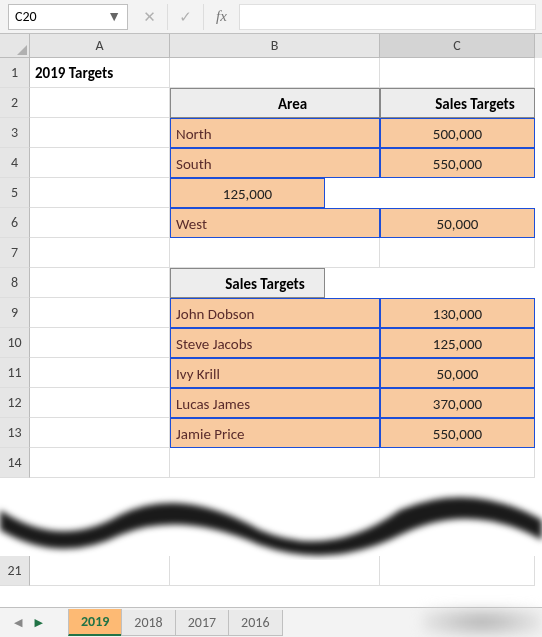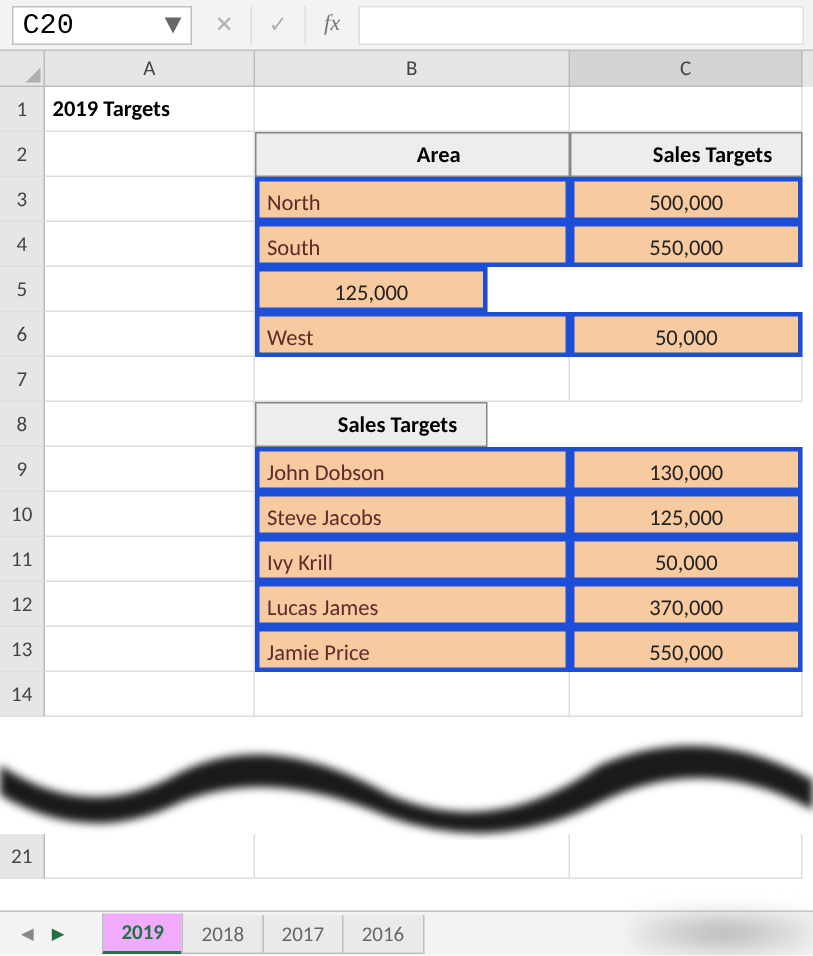--- a/index.html
+++ b/index.html
@@ -24,21 +24,21 @@
     width: 120px;
     height: 26px;
     background: #fff;
     border: 1px solid #bfbfbf;
     margin: 2px 4px 2px 8px;
     padding: 2px 6px;
     display: flex;
     align-items: center;
     justify-content: space-between;
   }
-  .name-box span { font-size: 19px; font-family: Liberation Mono, monospace; }
+  .name-box span { font-size: 14px; }
   .dd { color: #666; font-size: 9px; }
   .fx-btn {
     width: 36px;
     height: 26px;
     display: flex;
     align-items: center;
     justify-content: center;
     color: #b0b0b0;
     border-right: 1px solid #ddd;
     font-size: 15px;
@@ -114,21 +114,21 @@
   .th {
     background: #ededed;
     font-weight: bold;
     text-align: center;
     border: 1px solid #888;
     padding-left: 40px;
   }
   .td {
     background: #f8caa0;
     color: #5a2c2c;
-    border: 3px solid #1d4ed8;
+    border: 1px solid #1d4ed8;
   }
   .td.num { text-align: center; color: #222; }
   .wave {
     position: absolute;
     top: 490px;
     left: 0; right: 0;
     height: 70px;
     z-index: 5;
   }
   .after-wave {
@@ -155,21 +155,21 @@
   .tab {
     padding: 4px 12px;
     border: 1px solid #c0c0c0;
     border-top: none;
     background: #eaeaea;
     color: #666;
     font-size: 14px;
     margin-left: -1px;
   }
   .tab.active {
-    background: #f0abfc;
+    background: #fdba74;
     color: #217346;
     font-weight: bold;
     border-bottom: 2px solid #217346;
   }
   .blur-right {
     position: absolute;
     right: 0; bottom: 0;
     width: 120px; height: 30px;
     background: radial-gradient(ellipse at center, #888 0%, #ddd 70%, transparent 100%);
     filter: blur(6px);

